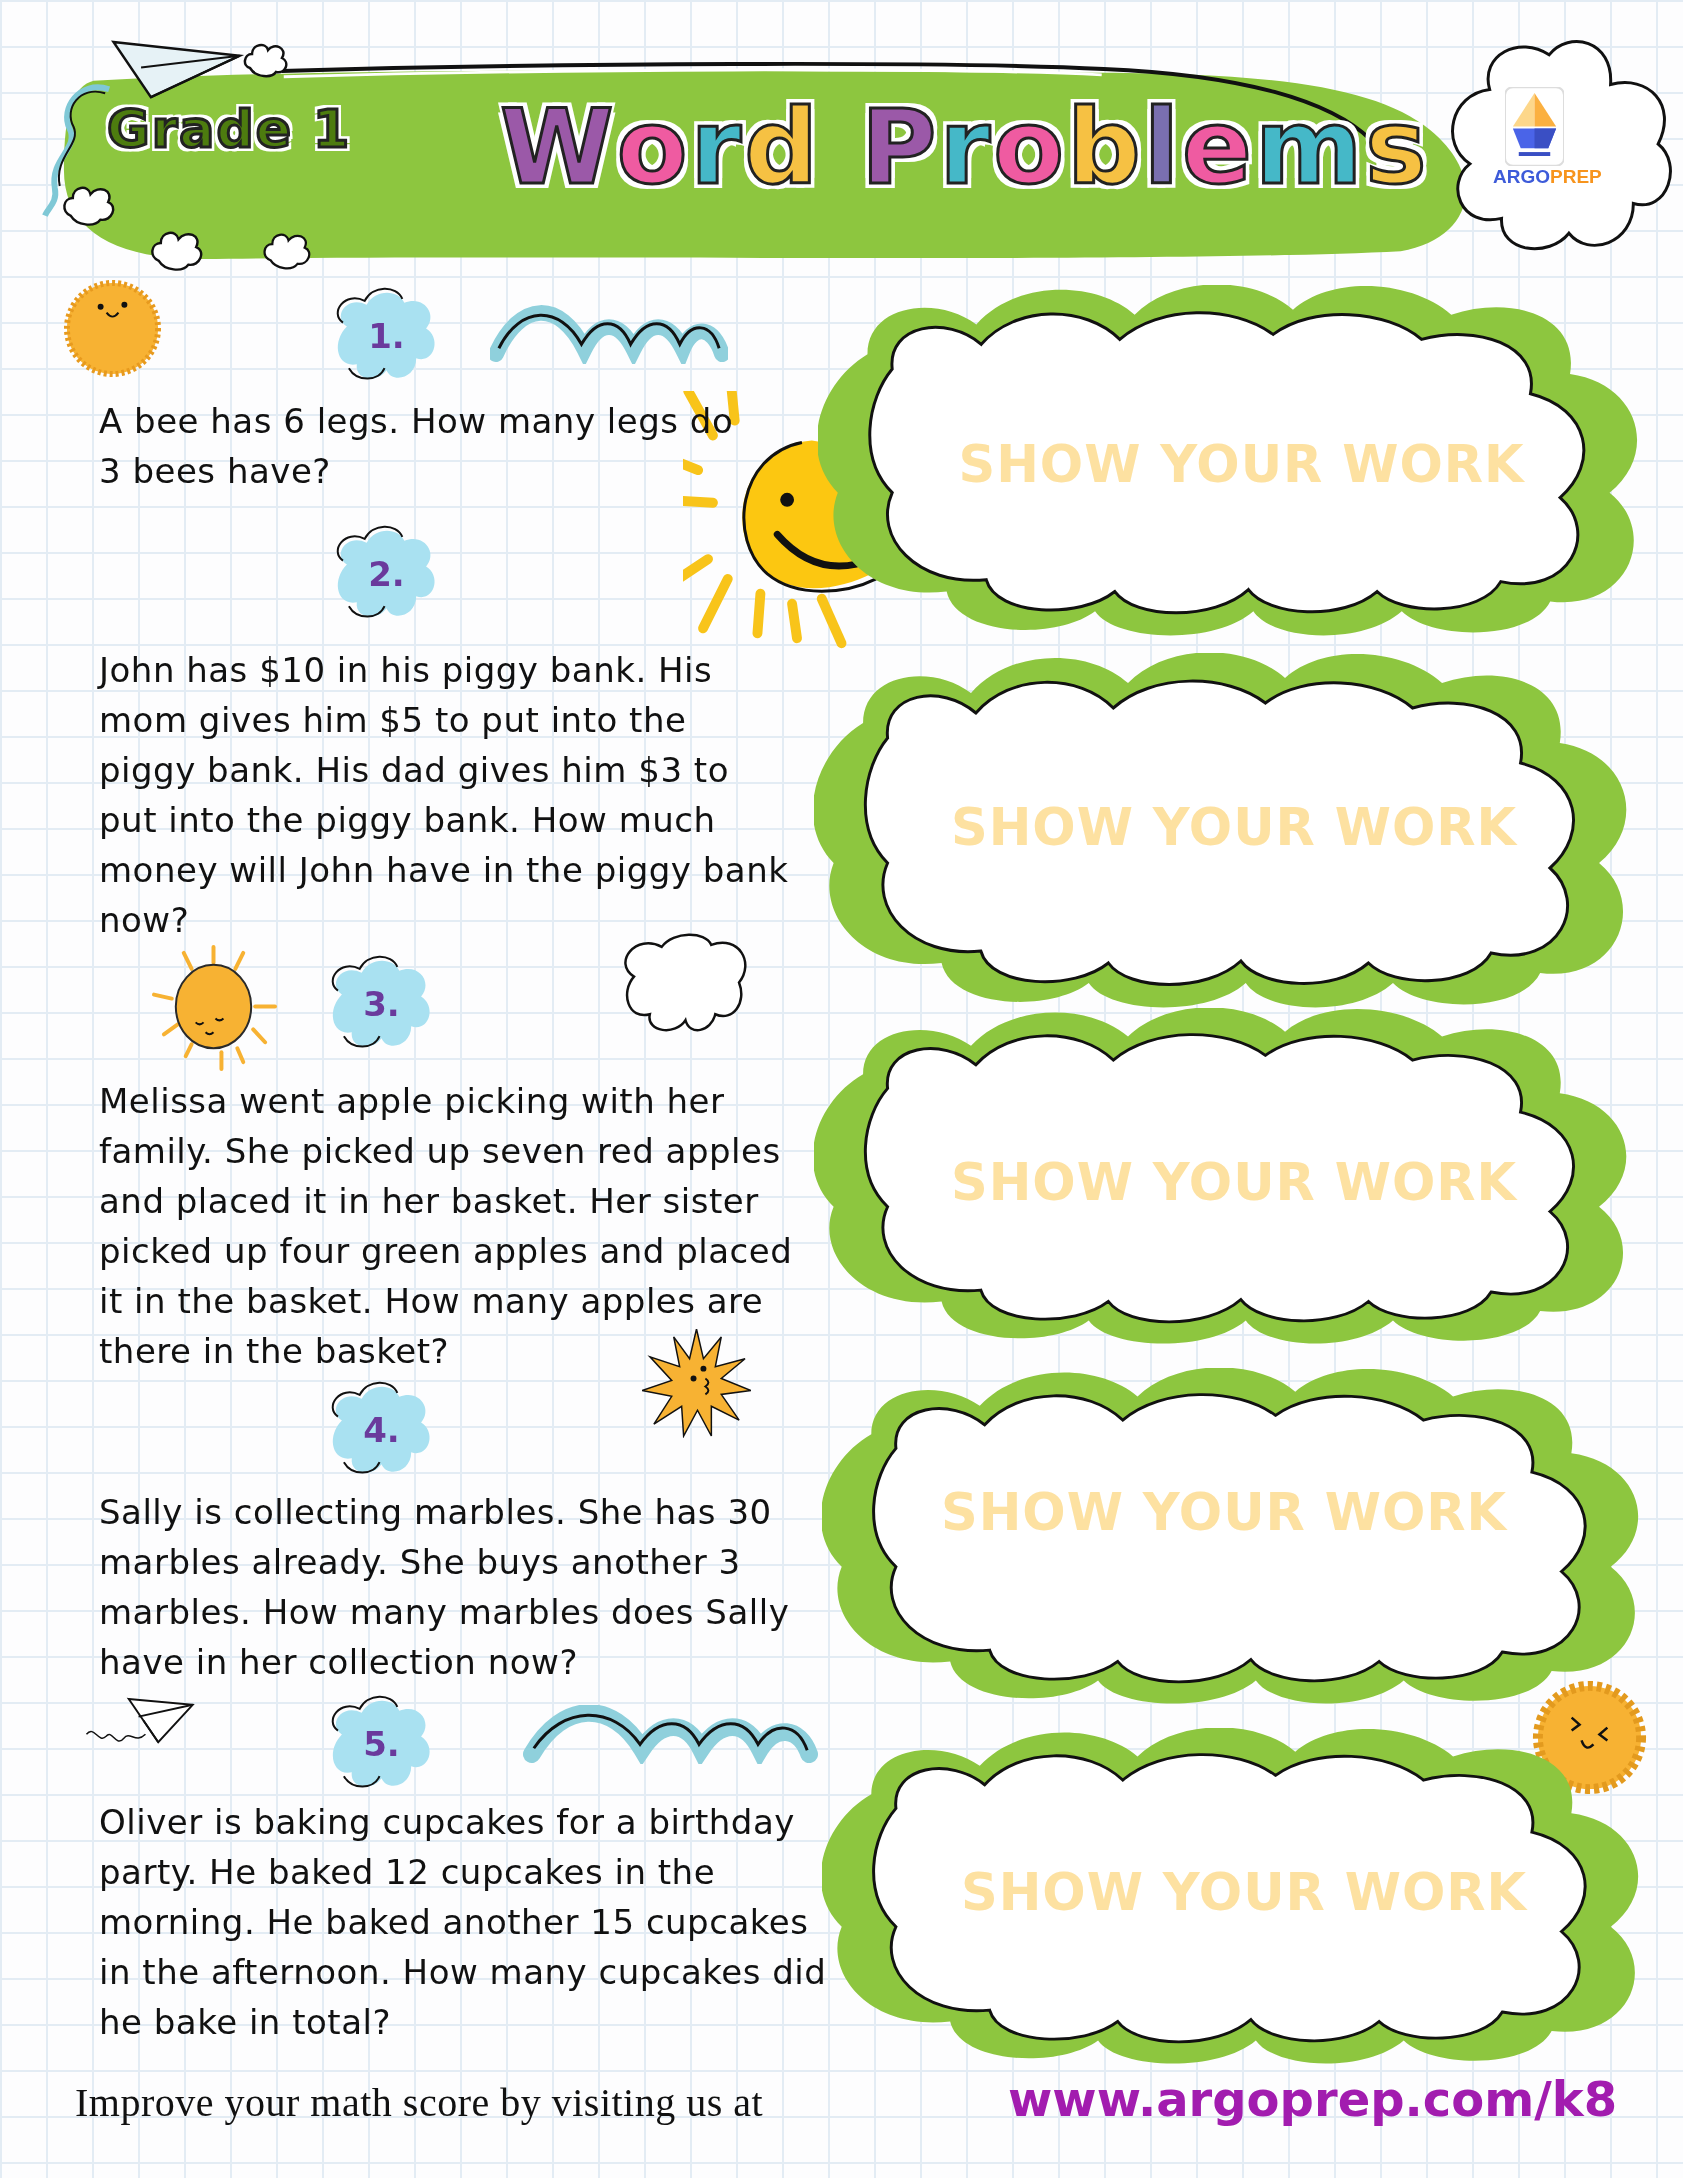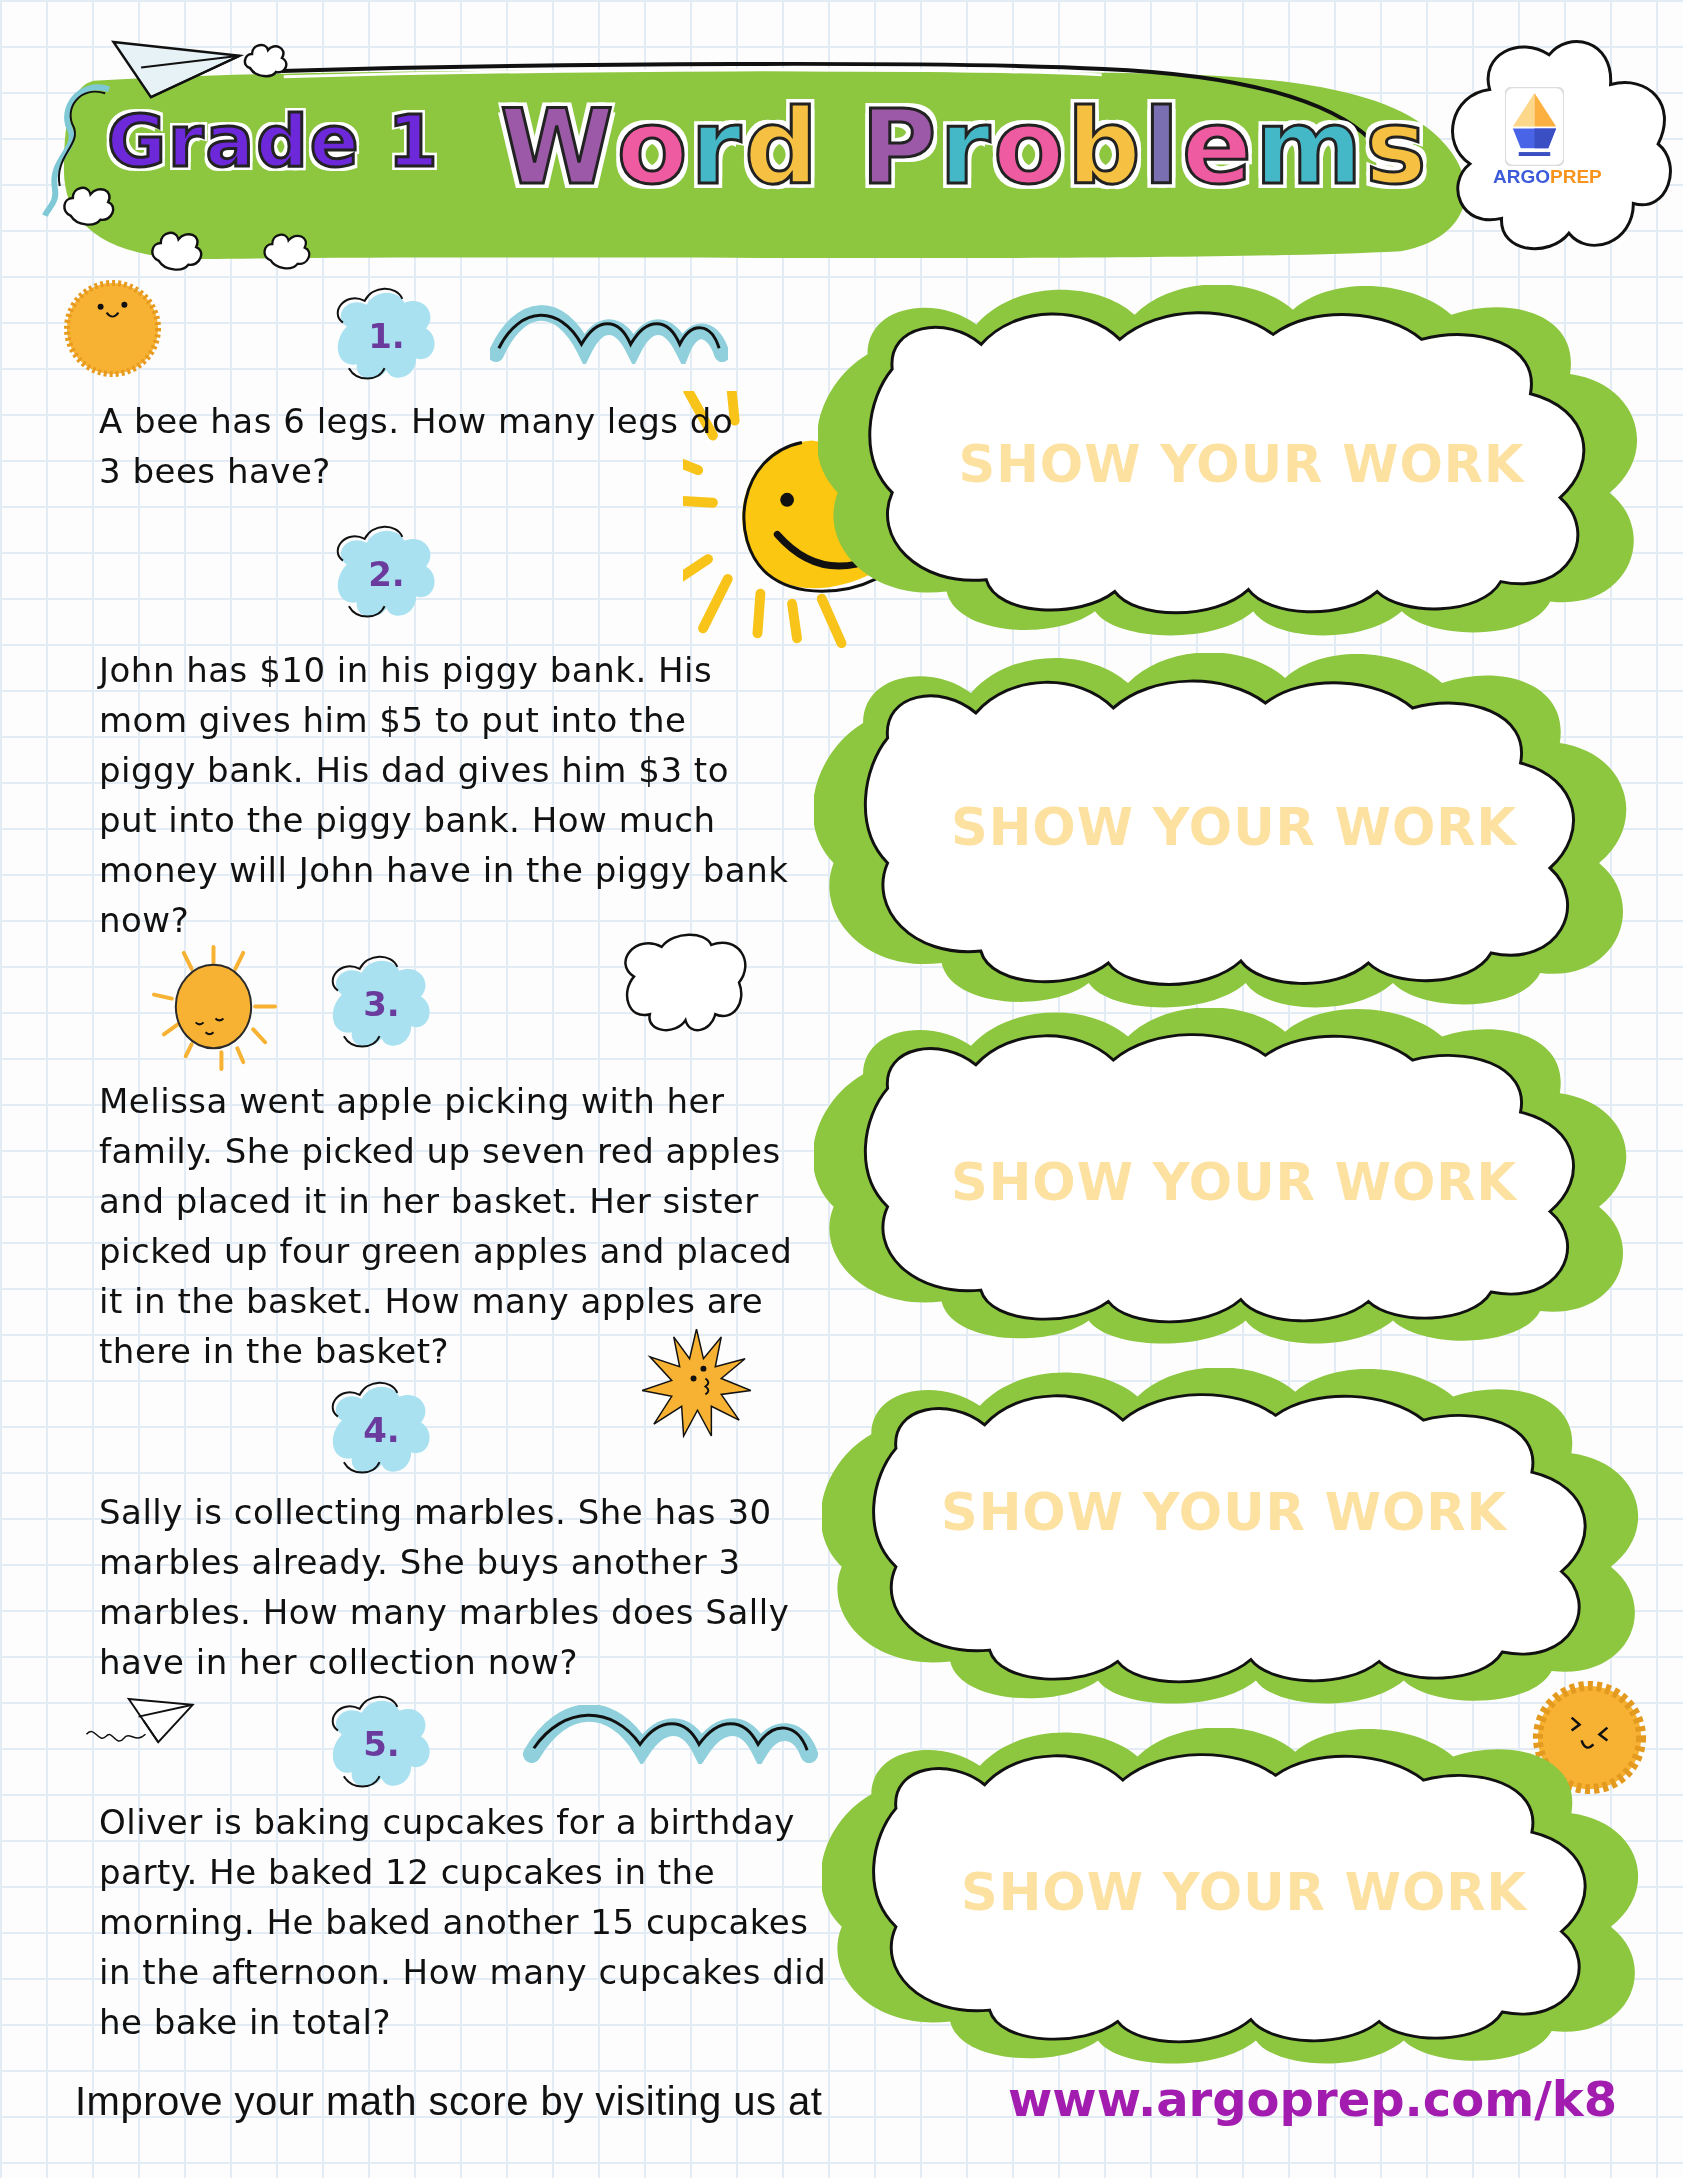--- a/index.html
+++ b/index.html
@@ -10,22 +10,22 @@
       linear-gradient(to right, #e3ecf4 2px, transparent 2px),
       linear-gradient(to bottom, #e3ecf4 2px, transparent 2px);
     background-size:46px 46px;
     background-position:0 0;
     font-family:"DejaVu Sans", sans-serif;
   }
   .abs { position:absolute; }
   
   .banner { position:absolute; left:54px; top:61px; width:1426px; height:203px; }
   .title-grade {
-    position:absolute; left:107px; top:99px; font-size:72px; font-weight:bold;
-    color:#6d28d9; letter-spacing:2px;
+    position:absolute; left:107px; top:99px; font-size:52px; font-weight:bold;
+    color:#4d7c0f; letter-spacing:2px;
     -webkit-text-stroke:3px #222;
     text-shadow: 0 0 0 #fff, 4px 4px 0 #fff, -4px -4px 0 #fff, 4px -4px 0 #fff, -4px 4px 0 #fff;
     font-family:"DejaVu Sans", sans-serif;
   }
   .title-word {
     position:absolute; left:500px; top:87px; font-size:103px; font-weight:bold;
     letter-spacing:3px; -webkit-text-stroke:3px #222;
     text-shadow: 5px 5px 0 #fff, -5px -5px 0 #fff, 5px -5px 0 #fff, -5px 5px 0 #fff;
     font-family:"DejaVu Sans", sans-serif; white-space:nowrap;text-align:right;
   }
@@ -48,21 +48,21 @@
   }
   .work-cloud { position:absolute; }
   .work-cloud svg { position:absolute; left:0; top:0; }
   .work-label {
     position:absolute; left:0; width:100%; text-align:center;
     font-size:51px; font-weight:bold; color:#fde1a1; letter-spacing:1px;
     font-family:"DejaVu Sans", sans-serif; white-space:nowrap;margin-top:46px;
   }
   .footer {
     position:absolute; left:75px; top:2079px; font-size:40px; color:#111;
-    font-family:Liberation Sans, sans-serif; white-space:nowrap; letter-spacing:0.5px;
+    font-family:Liberation Serif, serif; white-space:nowrap; letter-spacing:0.5px;
   }
   .footer-url {
     position:absolute; left:1008px; top:2071px; font-size:48px; font-weight:bold;
     color:#a21caf; font-family:"DejaVu Sans", sans-serif; white-space:nowrap;
   }
 </style>
 </head>
 <body>
 
 <div>

